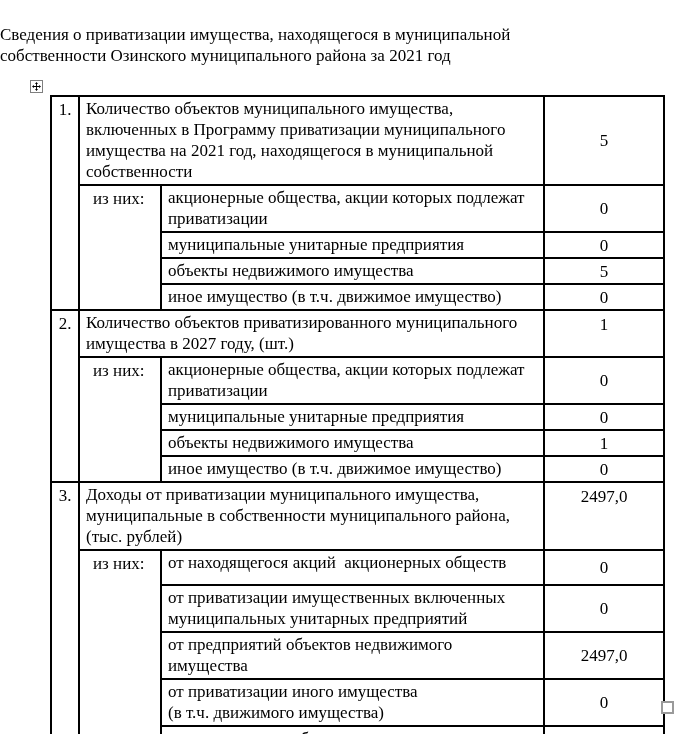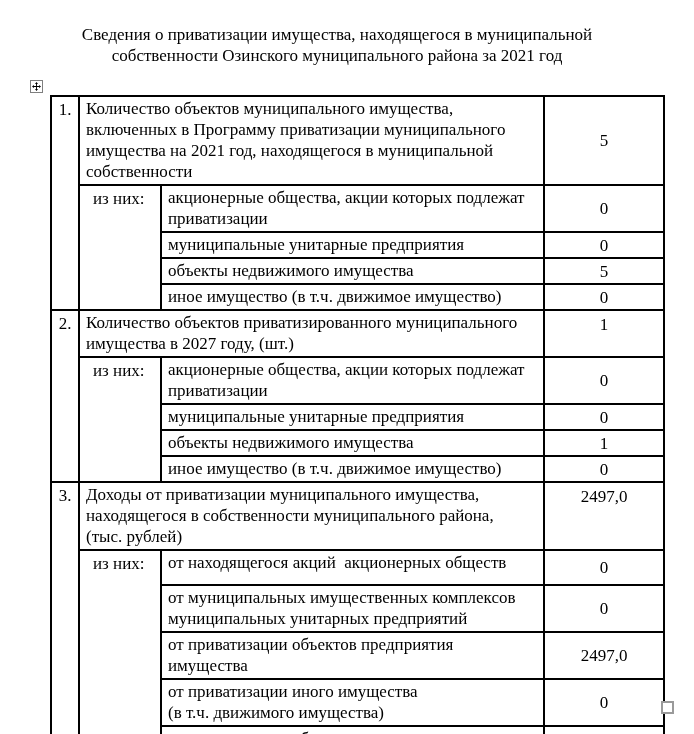--- a/index.html
+++ b/index.html
@@ -6,21 +6,20 @@
   body {
     width:694px; height:734px;
     background:#ffffff;
     position:relative;
     font-family:"Liberation Serif","DejaVu Serif",serif;
     color:#000;
     overflow:hidden;
   }
   .doc-title {
     position:absolute; top:24px; left:0; width:674px;
-    text-align:center;
     font-size:17px; line-height:21px;
     white-space:pre-wrap;
   }
   .move-handle {
     position:absolute; left:30px; top:80px;
     width:13px; height:13px;
     border:1px solid #7f7f7f; background:#fff;
     display:flex; align-items:center; justify-content:center;
     box-sizing:border-box;
   }
@@ -122,36 +121,36 @@
       <td class="val">1</td>
     </tr>
     <tr>
       <td>иное имущество (в т.ч. движимое имущество)</td>
       <td class="val">0</td>
     </tr>
 
     <tr>
       <td class="num" rowspan="6">3.</td>
       <td colspan="2">Доходы от приватизации муниципального имущества,
-находящегося в собственности муниципального района,
+муниципальные в собственности муниципального района,
 (тыс. рублей)</td>
       <td class="val v-top">2497,0</td>
     </tr>
     <tr class="row-tall">
       <td class="iznih" rowspan="5">из них:</td>
       <td>от находящегося акций  акционерных обществ</td>
       <td class="val">0</td>
     </tr>
     <tr>
-      <td>от муниципальных имущественных комплексов
+      <td>от приватизации имущественных включенных
 муниципальных унитарных предприятий</td>
       <td class="val">0</td>
     </tr>
     <tr>
-      <td>от приватизации объектов предприятия
+      <td>от предприятий объектов недвижимого
 имущества</td>
       <td class="val">2497,0</td>
     </tr>
     <tr>
       <td>от приватизации иного имущества
 (в т.ч. движимого имущества)</td>
       <td class="val">0</td>
     </tr>
     <tr>
       <td>от приватизации объектов недвижимого

